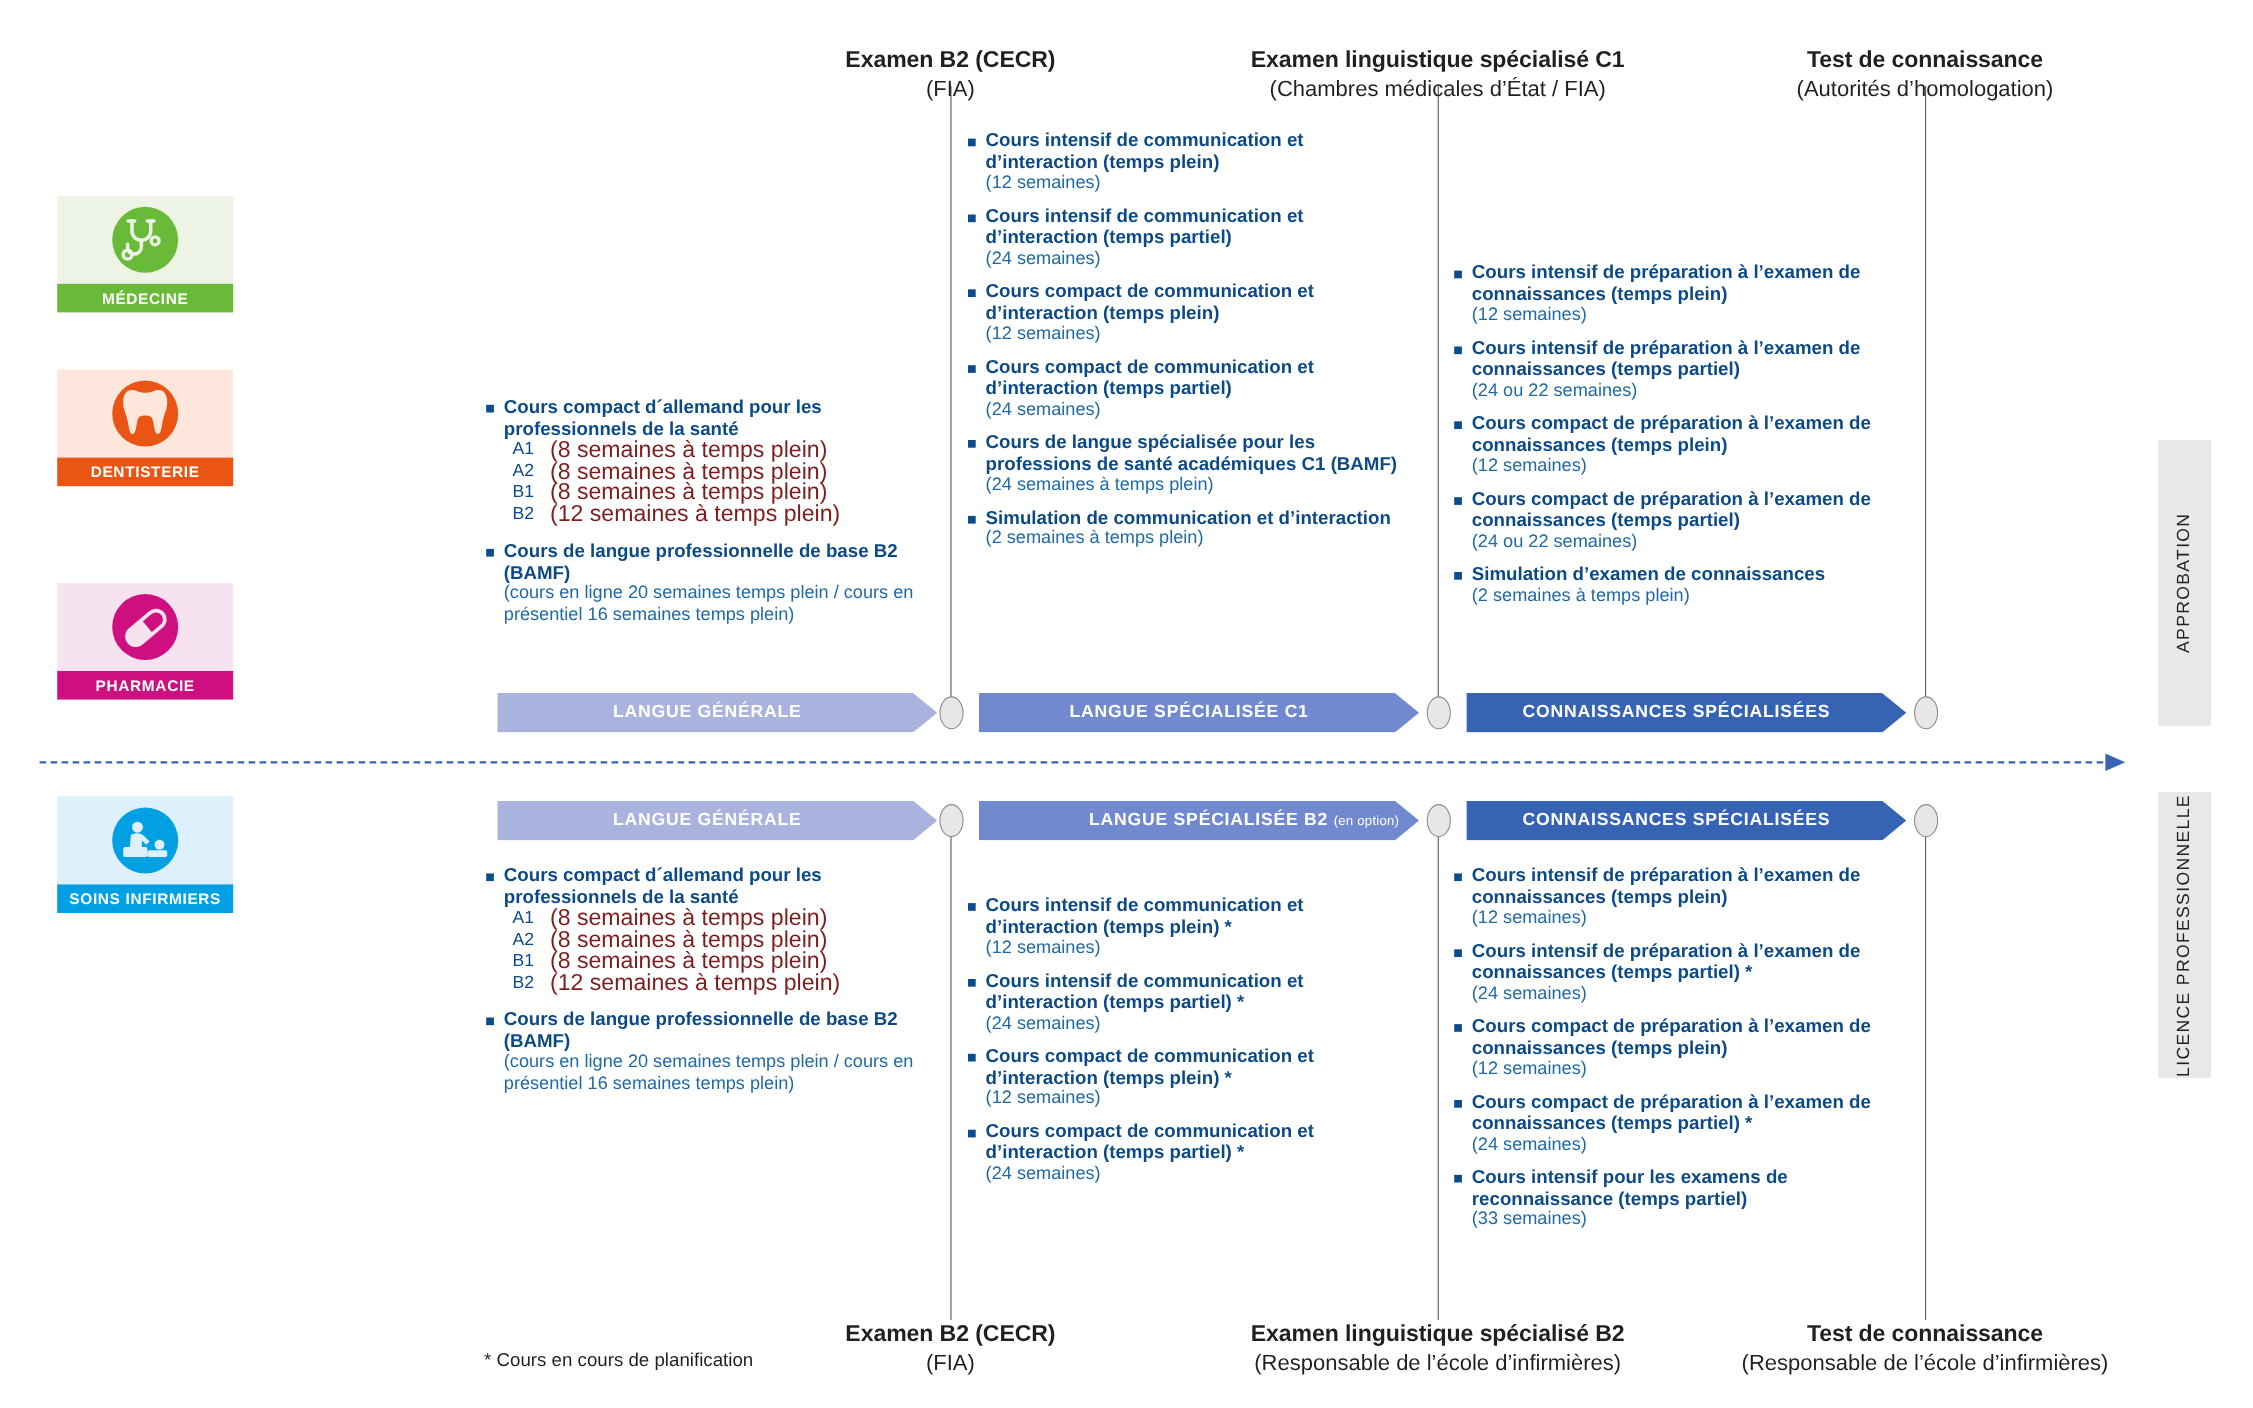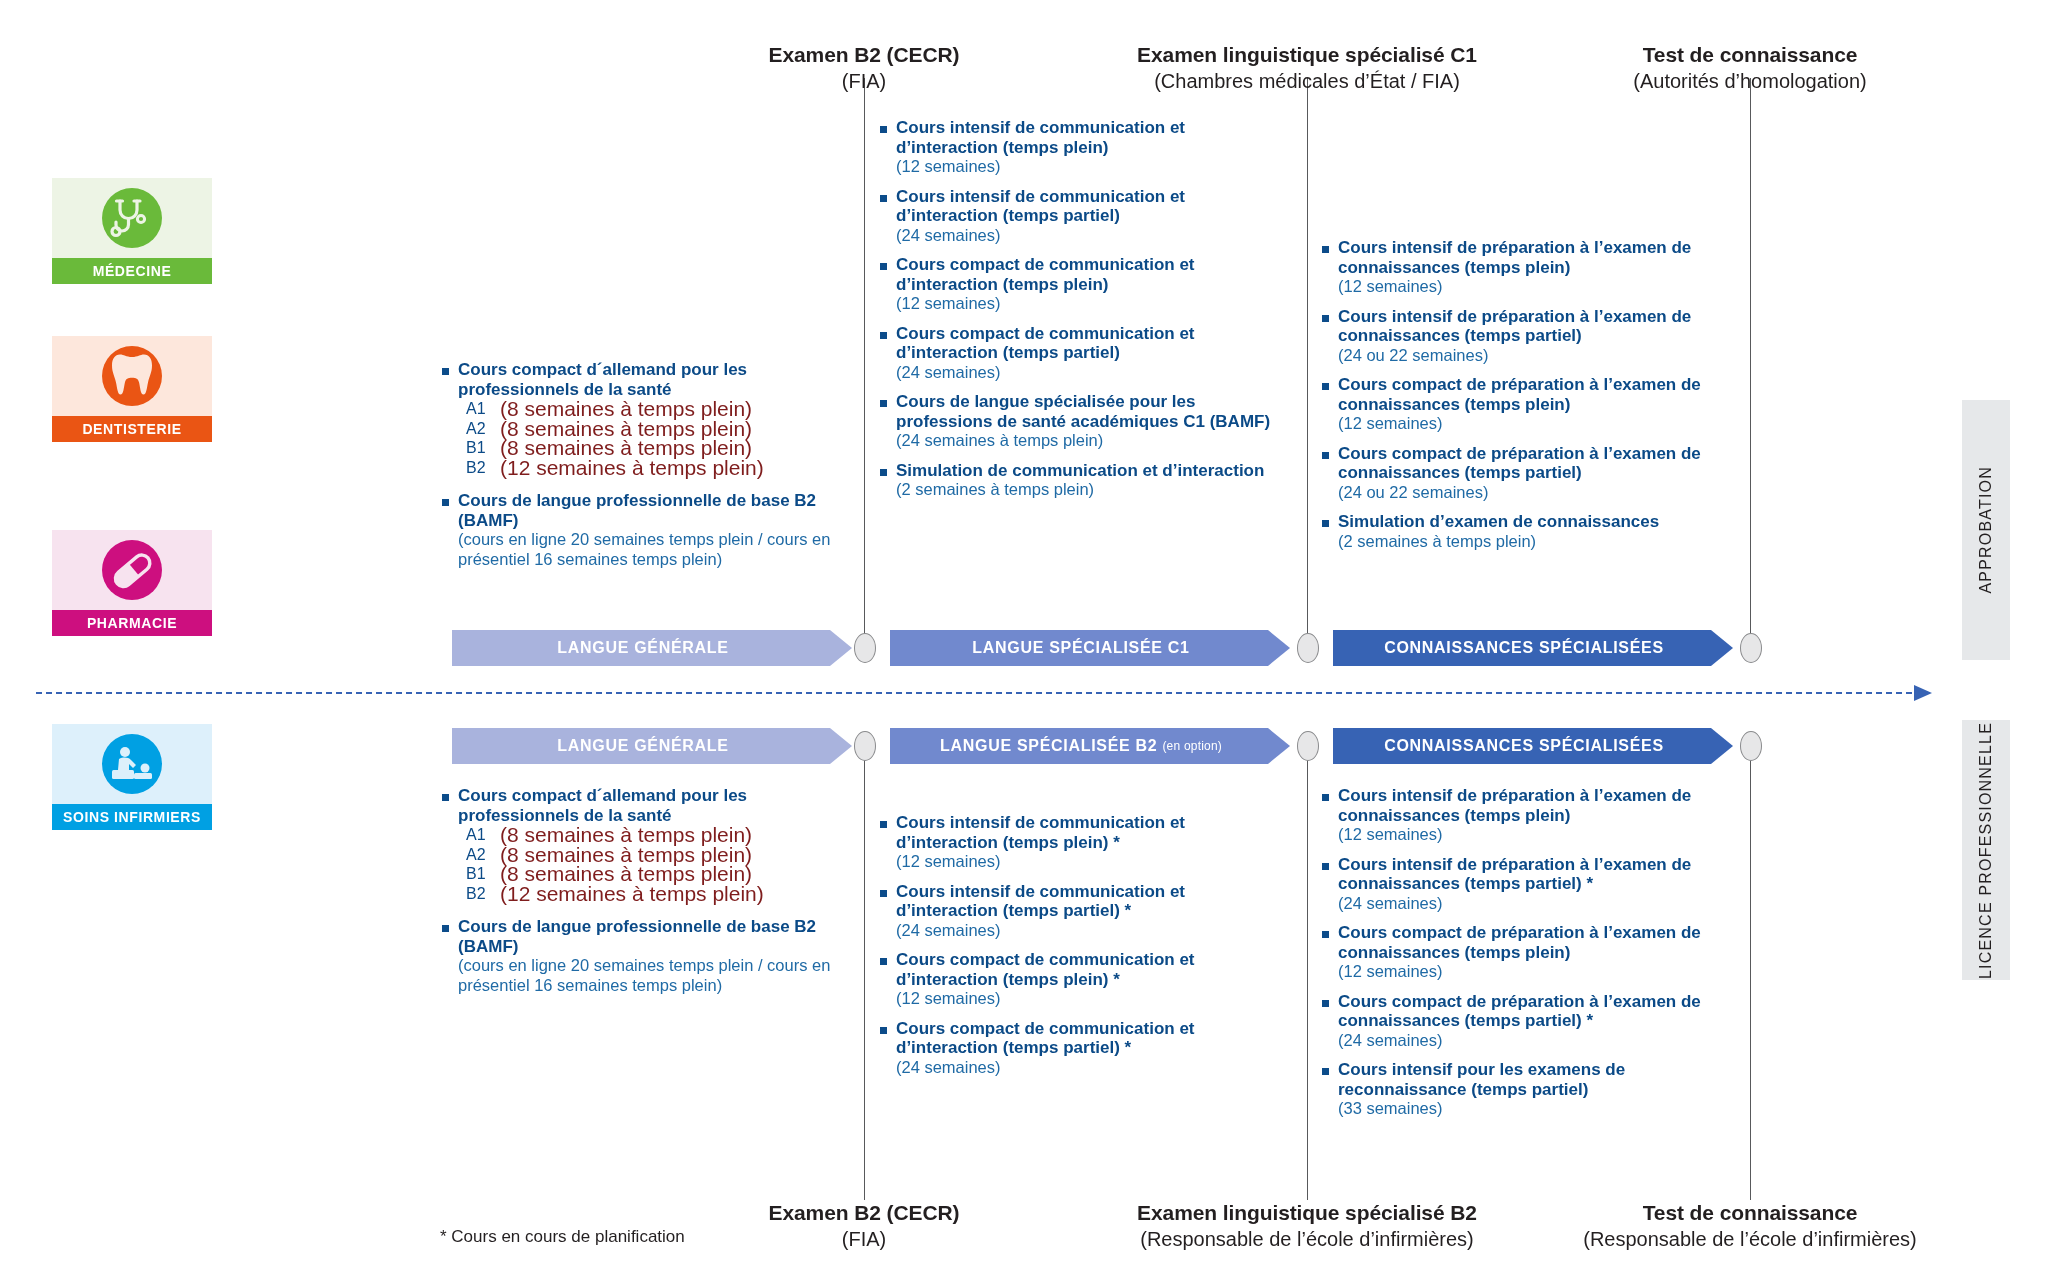--- a/index.html
+++ b/index.html
@@ -261,21 +261,21 @@
   <div class="node" style="left:1740px; top:633px;"></div>
 
   <div class="divider" style="left:36px; top:692px; width:1896px;">
     <div class="dash"></div>
     <div class="arrow"></div>
   </div>
 
   <div class="chev chev-l1" style="left:452px; top:728px; width:400px;">
     <span>LANGUE GÉNÉRALE</span>
   </div>
-  <div class="chev chev-l2" style="left:890px; top:728px; width:400px;">
+  <div class="chev chev-l2" style="left:890px; top:728px; width:400px;justify-content:flex-end;">
     <span>LANGUE SPÉCIALISÉE B2</span>
     <span class="opt">(en option)</span>
   </div>
   <div class="chev chev-l3" style="left:1333px; top:728px; width:400px;">
     <span>CONNAISSANCES SPÉCIALISÉES</span>
   </div>
 
   <div class="node" style="left:854px; top:731px;"></div>
   <div class="node" style="left:1297px; top:731px;"></div>
   <div class="node" style="left:1740px; top:731px;"></div>

